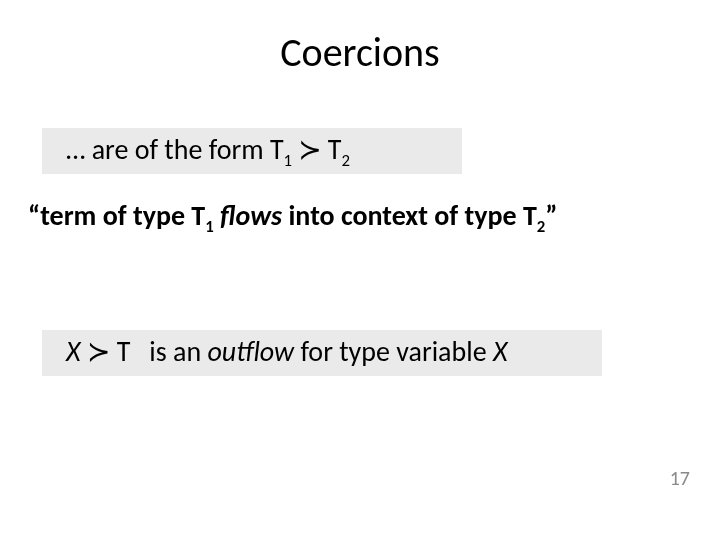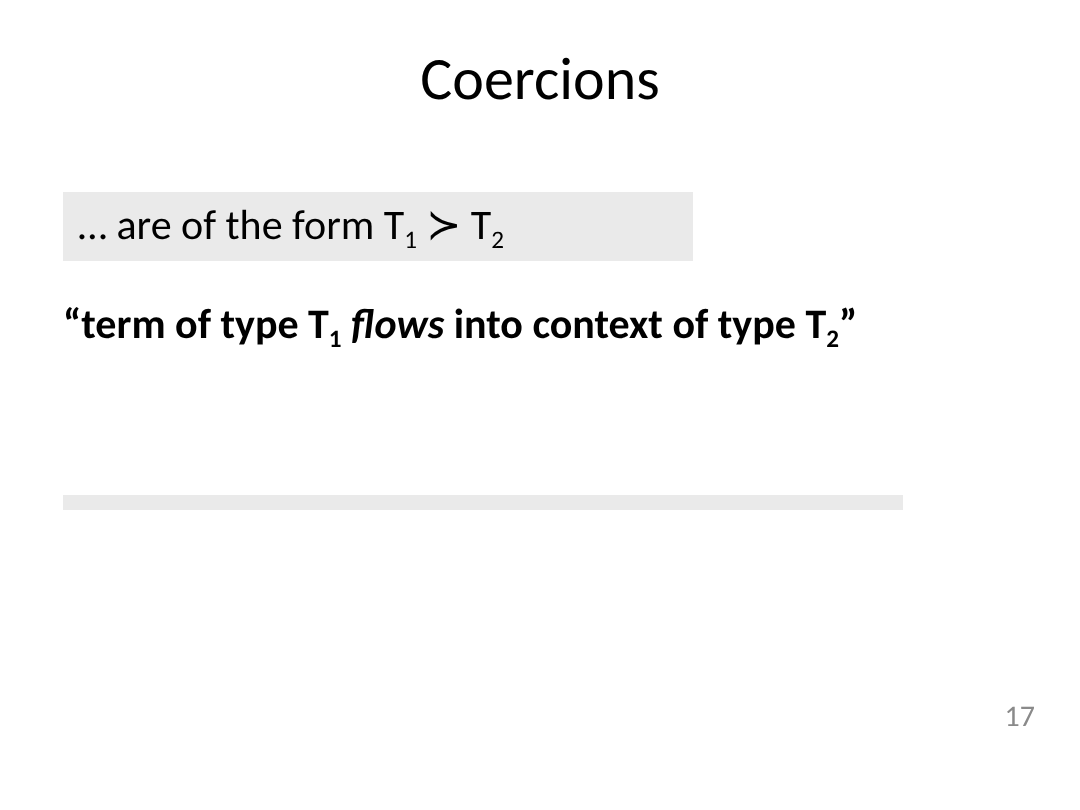--- a/index.html
+++ b/index.html
@@ -25,33 +25,33 @@
     left: 0;
     width: 720px;
     text-align: center;
     font-size: 40px;
     font-weight: 400;
   }
   .box {
     background: #eaeaea;
     position: absolute;
     box-sizing: border-box;
-    padding: 4px 10px 6px 10px;
+    padding: 4px 10px 6px 24px;
     font-size: 28px;
     line-height: 1.25;
   }
   .box1 {
     top: 128px;
     left: 42px;
     width: 420px;
   }
   .defn {
     position: absolute;
     top: 198px;
-    left: 42px;
+    left: 28px;
     width: 640px;
     font-size: 28px;
     font-weight: 700;
   }
   .defn .italic { font-style: italic; }
   .box2 {
     top: 330px;
     left: 42px;
     width: 560px;
   }
@@ -76,17 +76,20 @@
 
   <div class="box box1">
     <span>… are of the form T</span><sub>1</sub><span class="sym"> ≻ </span><span>T</span><sub>2</sub>
   </div>
 
   <div class="defn">
     <span>“</span><span>term of type T</span><sub>1</sub><span class="italic"> flows</span><span> into context of type T</span><sub>2</sub><span>”</span>
   </div>
 
   <div class="box box2">
+    <span class="row">
+      <span class="italic">X </span><span class="sym">≻</span><span> T</span><span style="white-space:pre;">   is an </span><span class="italic">outflow</span><span> for type variable </span><span class="italic">X</span>
+    </span>
   </div>
 
   <div class="pagenum">17</div>
 
 </div>
 
 </body></html>

